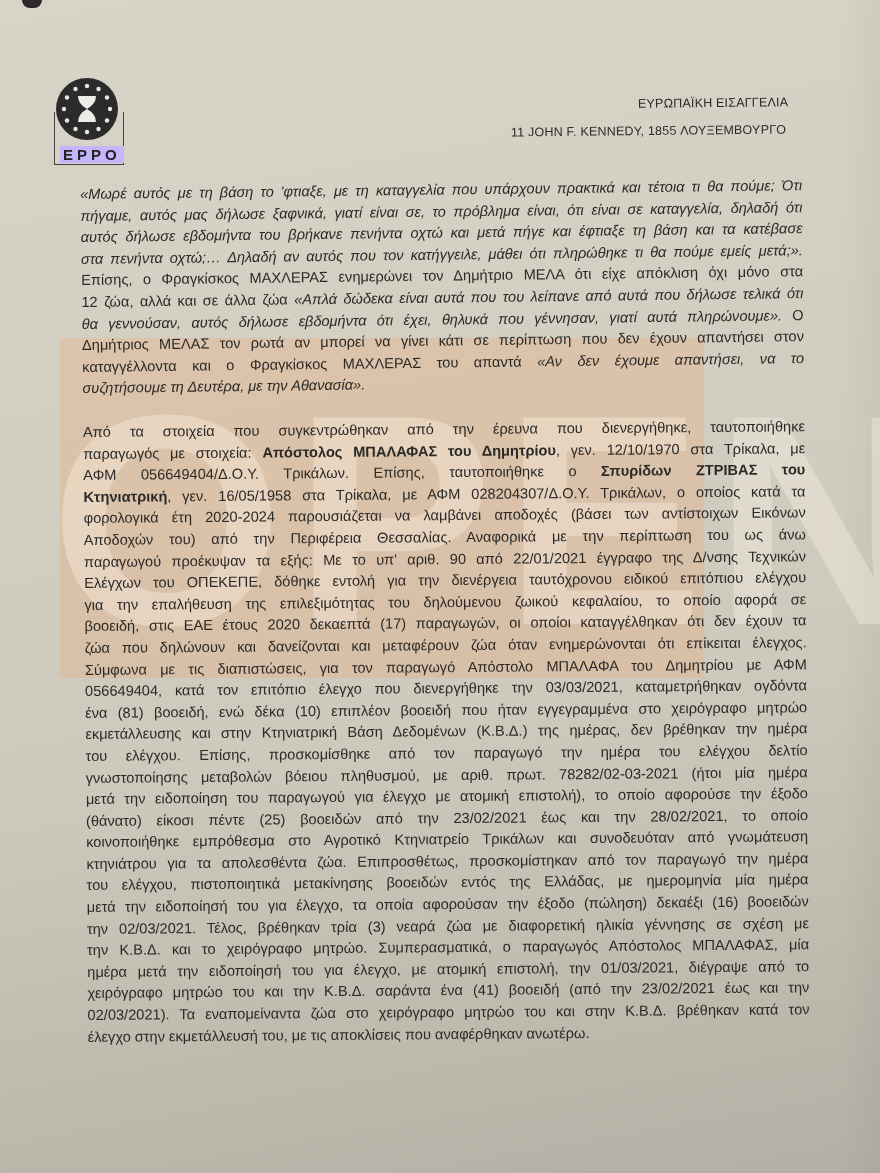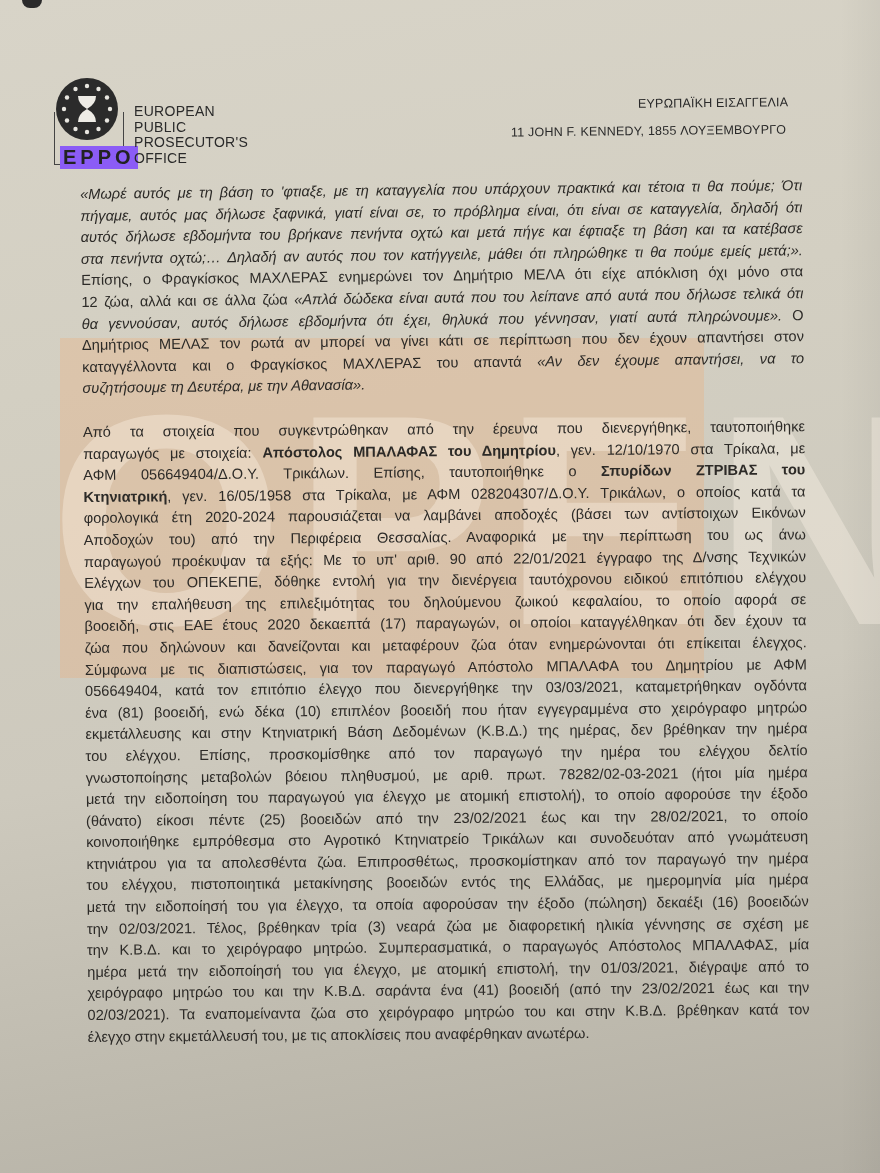--- a/index.html
+++ b/index.html
@@ -82,25 +82,25 @@
     background: #2b2b2b;
   }
   .logo-hourglass {
     position: absolute;
     left: 29px; top: 19px;
     width: 20px; height: 28px;
   }
   .logo-text {
     position: absolute;
     left: 12px; top: 70px;
-    font-size: 20px;
+    font-size: 15px;
     font-weight: bold;
     letter-spacing: 4px;
     color: #222;
-    background: #8b5cf6;
+    background: #c4b5fd;
     padding: 0 3px;
   }
   .org-name {
     position: absolute;
     left: 86px; top: 28px;
     font-size: 14px;
     line-height: 15.5px;
     color: #2a2a2a;
     letter-spacing: 0.3px;
   }
@@ -178,26 +178,20 @@
           <circle cx="8" cy="31" r="2.2"></circle>
           <circle cx="11" cy="19.5" r="2.2"></circle>
           <circle cx="19.5" cy="11" r="2.2"></circle>
         </g>
       </svg>
     </div>
     <svg class="logo-hourglass" viewBox="0 0 20 28">
       <path d="M1 1 H19 Q19 9 10 14 Q19 19 19 27 H1 Q1 19 10 14 Q1 9 1 1 Z" fill="#eeece6"></path>
     </svg>
     <div class="logo-text">EPPO</div>
-  </div>
-  <div class="org-name">
-    <div>EUROPEAN</div>
-    <div>PUBLIC</div>
-    <div>PROSECUTOR'S</div>
-    <div>OFFICE</div>
   </div>
   <div class="addr addr-title">ΕΥΡΩΠΑΪΚΗ ΕΙΣΑΓΓΕΛΙΑ</div>
   <div class="addr addr-line">11 JOHN F. KENNEDY, 1855 ΛΟΥΞΕΜΒΟΥΡΓΟ</div>
 </div>
 
 <div class="content">
   <div class="para" id="p1">
       <span class="ln"><span class="it">«Μωρέ αυτός με τη βάση το 'φτιαξε, με τη καταγγελία που υπάρχουν πρακτικά και τέτοια τι θα πούμε; Ότι</span></span>
       <span class="ln"><span class="it">πήγαμε, αυτός μας δήλωσε ξαφνικά, γιατί είναι σε, το πρόβλημα είναι, ότι είναι σε καταγγελία, δηλαδή ότι</span></span>
       <span class="ln"><span class="it">αυτός δήλωσε εβδομήντα του βρήκανε πενήντα οχτώ και μετά πήγε και έφτιαξε τη βάση και τα κατέβασε</span></span>

